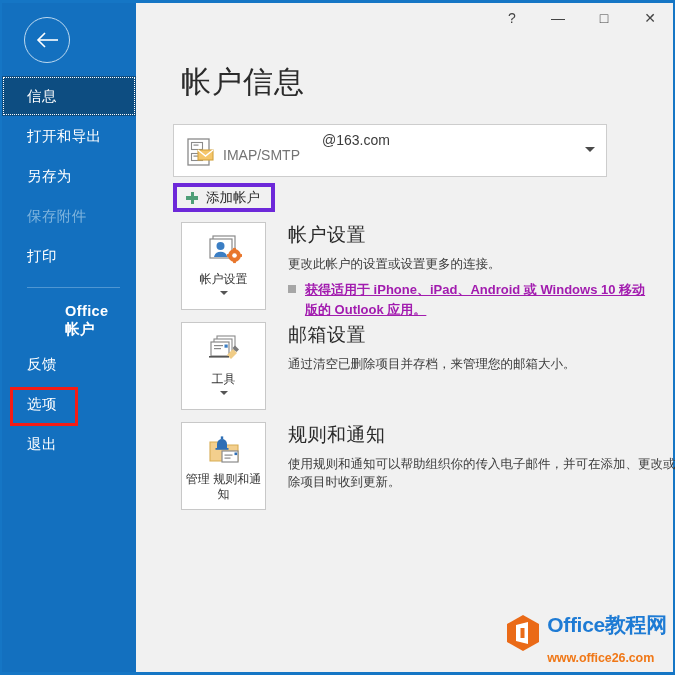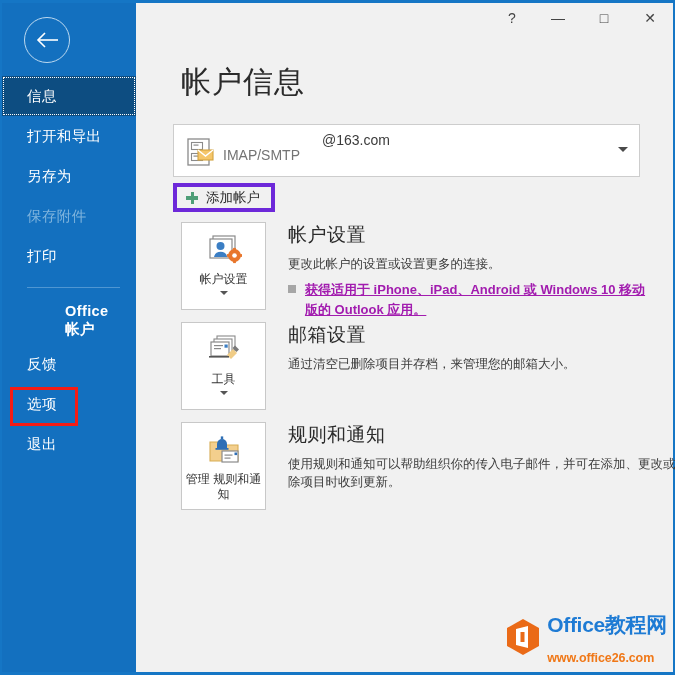--- a/index.html
+++ b/index.html
@@ -108,21 +108,21 @@
     font-size: 30px;
     color: #2b2b2b;
     letter-spacing: 1px;
     margin-left: 8px;
   }
 
   
   .acct-box {
     position: absolute;
     left: 37px; top: 121px;
-    width: 467px; height: 53px;
+    width: 434px; height: 53px;
     background: #ffffff;
     border: 1px solid #cdcdcd;
   }
   .acct-icon {
     position: absolute;
     left: 10px; top: 11px;
     width: 32px; height: 32px;
   }
   .acct-email {
     position: absolute;
@@ -238,21 +238,21 @@
     line-height: 1.5;
     max-width: 352px;
     font-weight: bold;
   }
 
   
   .watermark {
     position: absolute;
     right: 6px; bottom: 8px;
     display: flex;
-    align-items: center;
+    align-items: flex-start;
     gap: 6px;
   }
   .wm-text { line-height: 1; }
   .wm-title {
     font-size: 21px;
     font-weight: bold;
     color: #1e7bd4;
     letter-spacing: -0.3px;
   }
   .wm-url {

